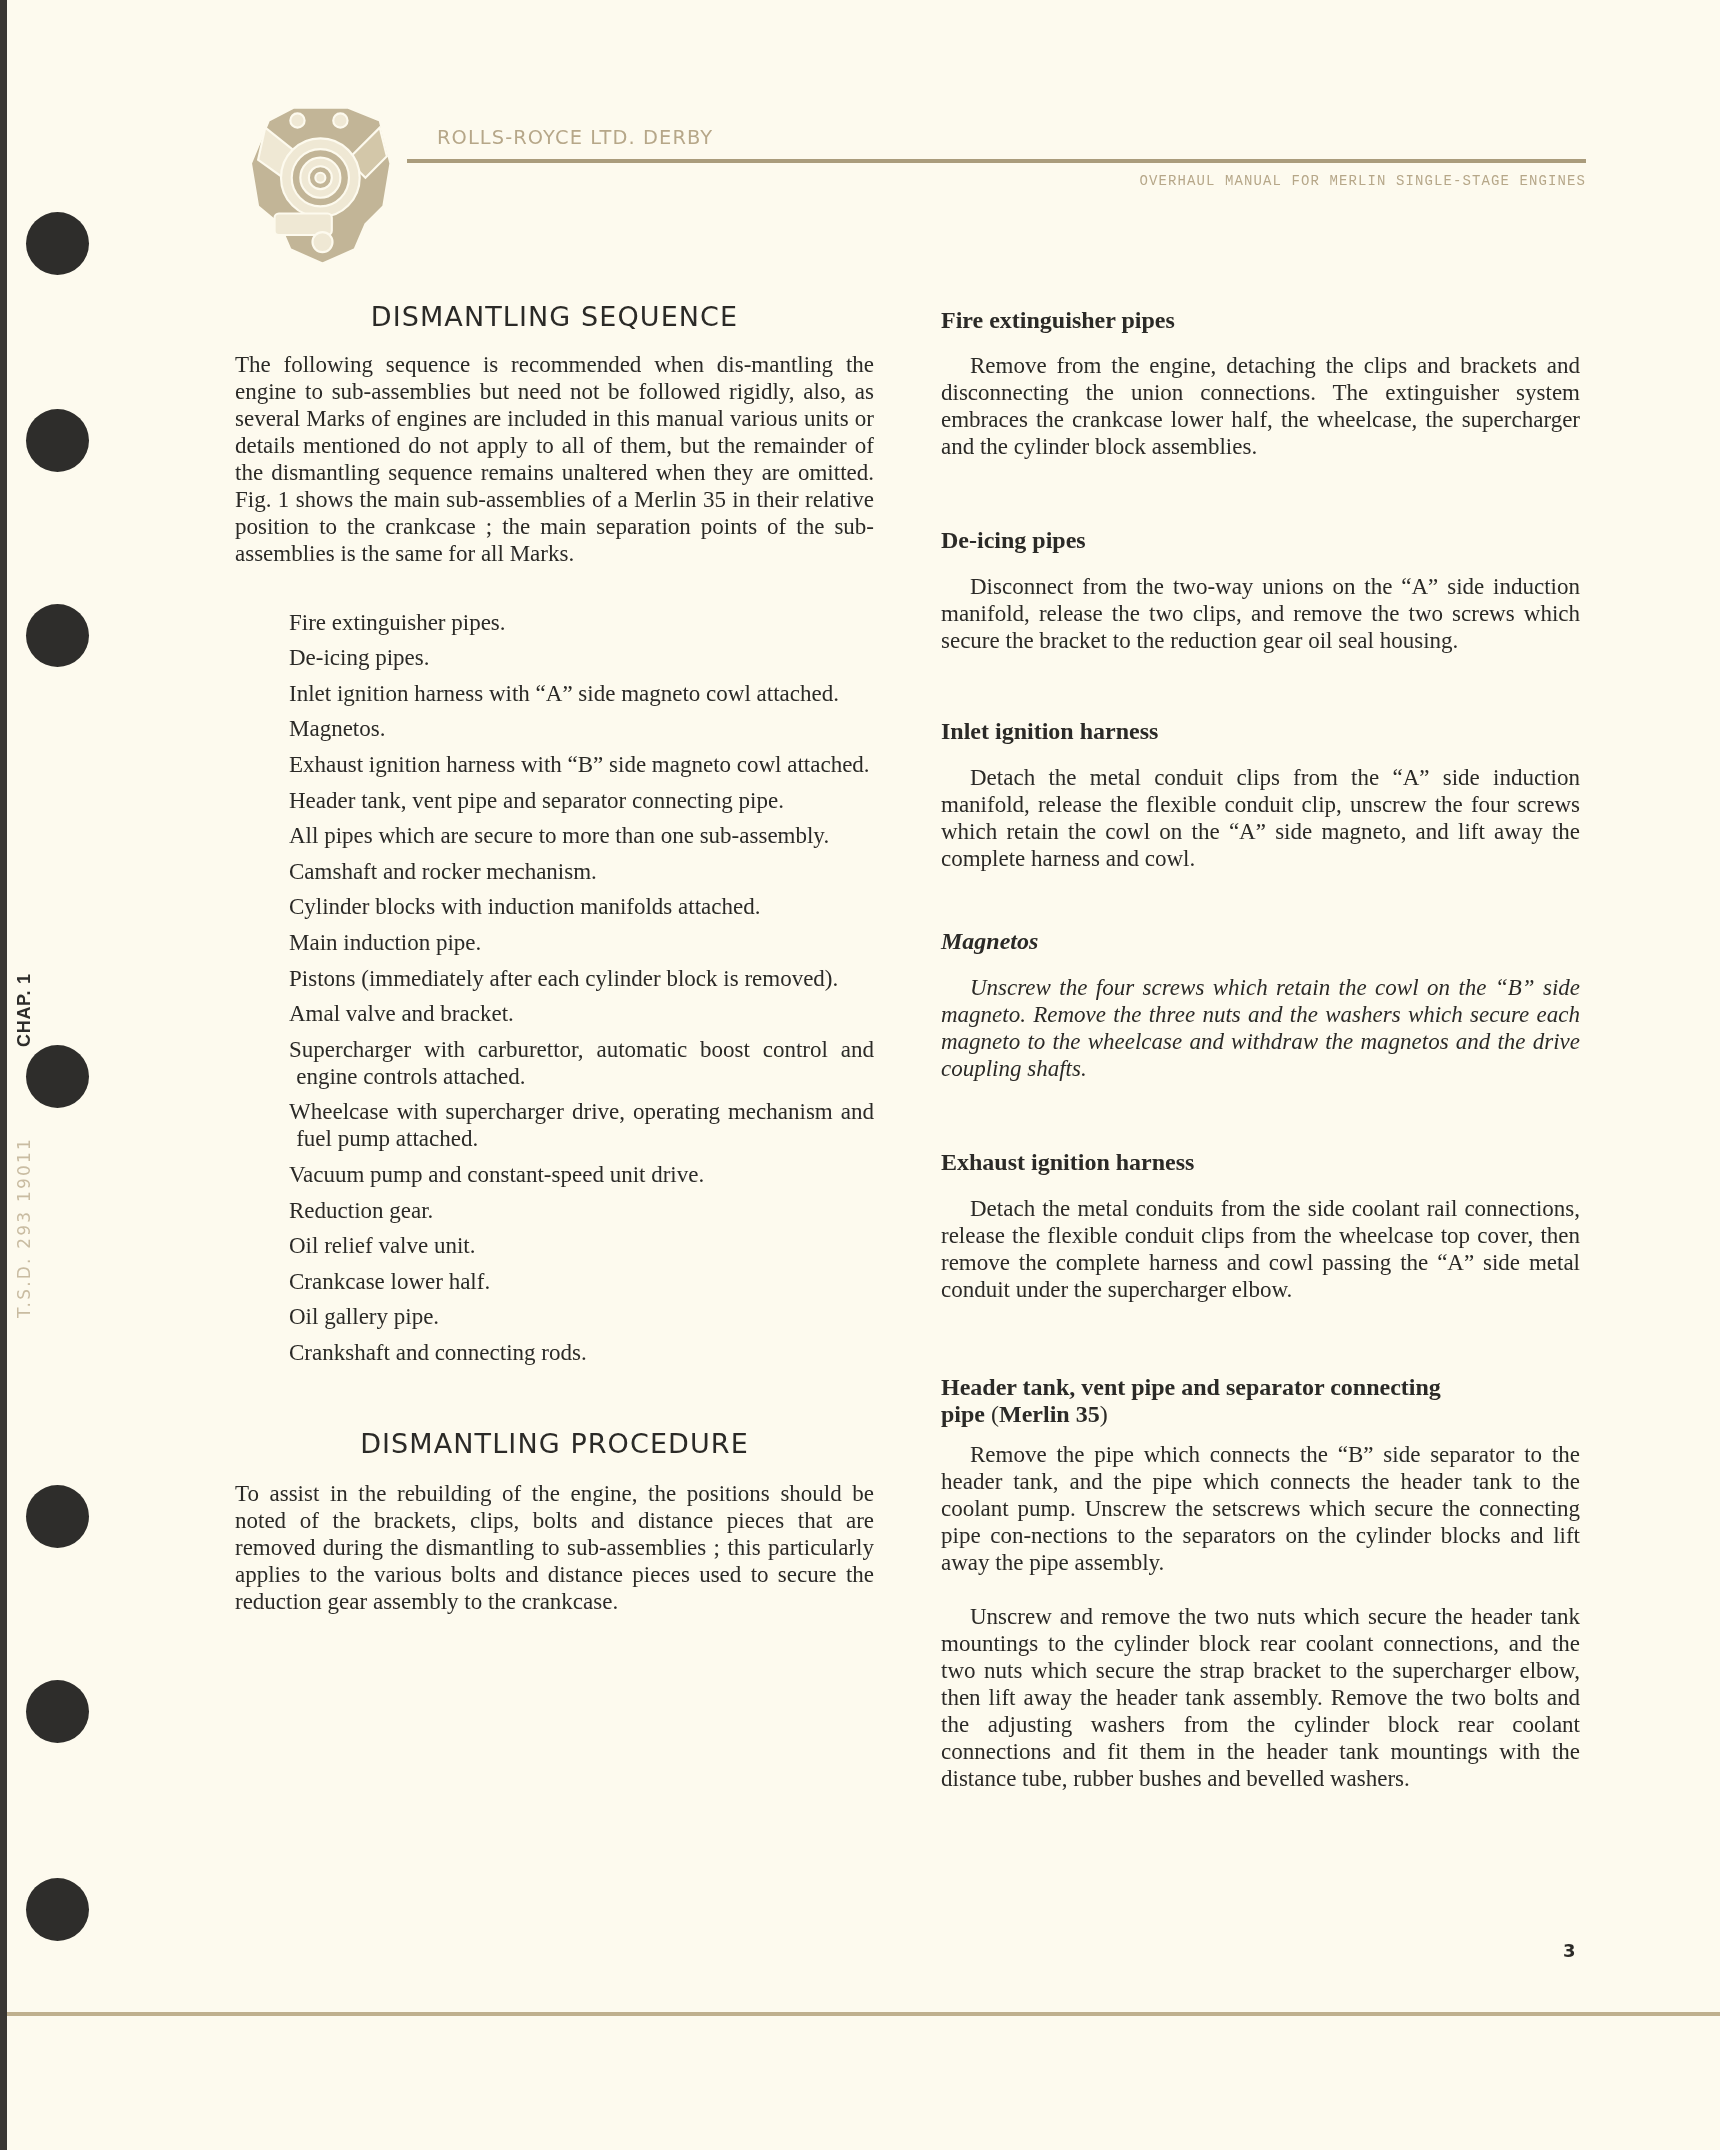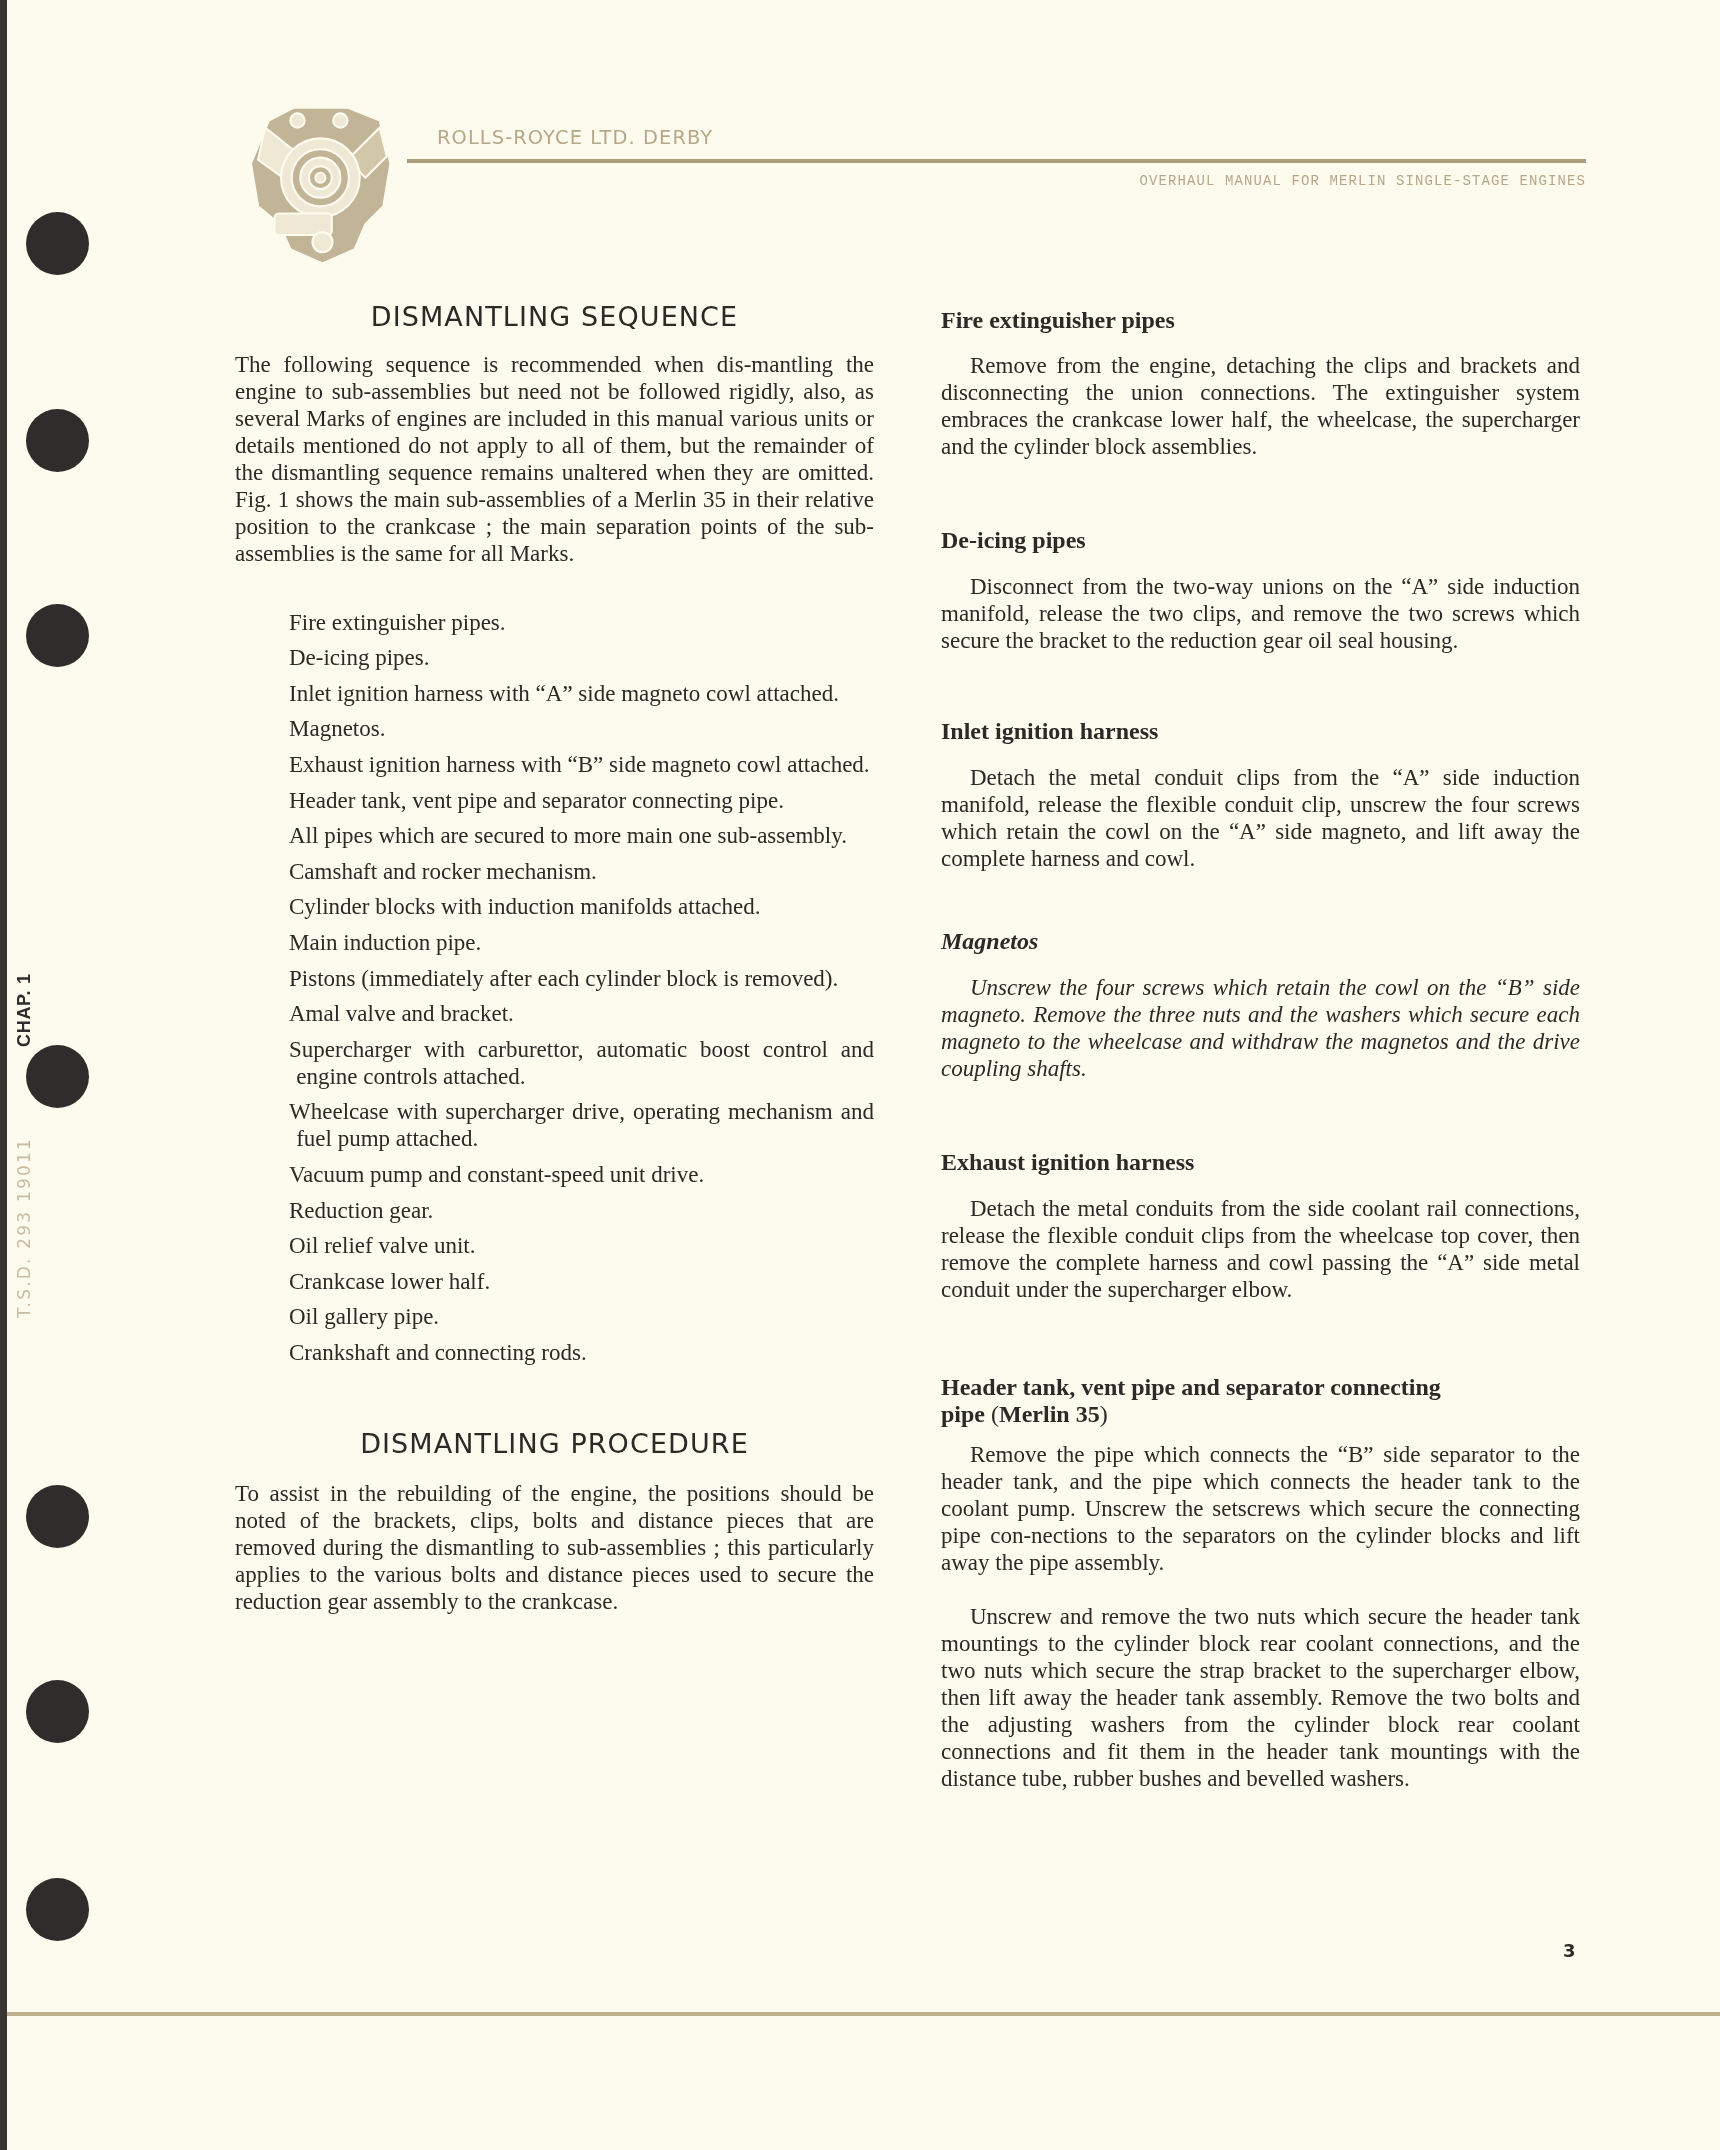--- a/index.html
+++ b/index.html
@@ -108,21 +108,21 @@
 <div class="col-left">
   <h2 class="section-title">DISMANTLING SEQUENCE</h2>
   <p class="para intro">The following sequence is recommended when dis-mantling the engine to sub-assemblies but need not be followed rigidly, also, as several Marks of engines are included in this manual various units or details mentioned do not apply to all of them, but the remainder of the dismantling sequence remains unaltered when they are omitted.  Fig. 1 shows the main sub-assemblies of a Merlin 35 in their relative position to the crankcase ; the main separation points of the sub-assemblies is the same for all Marks.</p>
   <ul class="seq-list">
     <li>Fire extinguisher pipes.</li>
     <li>De-icing pipes.</li>
     <li>Inlet ignition harness with “A” side magneto cowl attached.</li>
     <li>Magnetos.</li>
     <li>Exhaust ignition harness with “B” side magneto cowl attached.</li>
     <li>Header tank, vent pipe and separator connecting pipe.</li>
-    <li>All pipes which are secured to more main one sub-assembly.</li>
+    <li>All pipes which are secure to more than one sub-assembly.</li>
     <li>Camshaft and rocker mechanism.</li>
     <li>Cylinder blocks with induction manifolds attached.</li>
     <li>Main induction pipe.</li>
     <li>Pistons (immediately after each cylinder block is removed).</li>
     <li>Amal valve and bracket.</li>
     <li>Supercharger with carburettor, automatic boost control and engine controls attached.</li>
     <li>Wheelcase with supercharger drive, operating mechanism and fuel pump attached.</li>
     <li>Vacuum pump and constant-speed unit drive.</li>
     <li>Reduction gear.</li>
     <li>Oil relief valve unit.</li>

